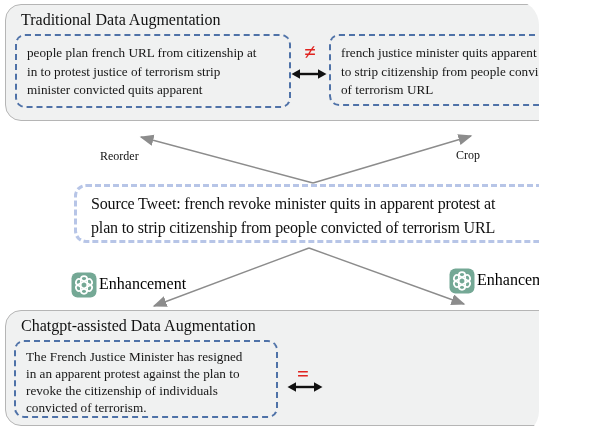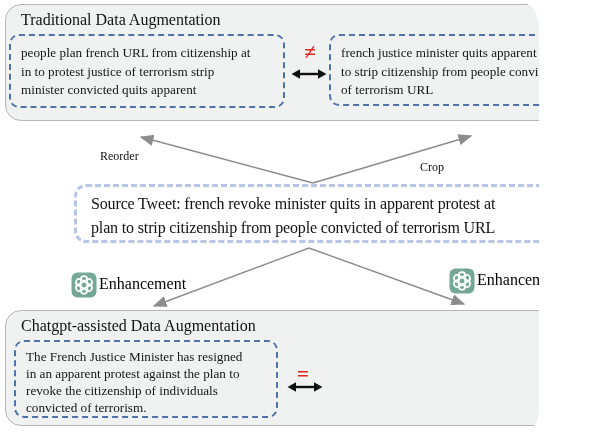--- a/index.html
+++ b/index.html
@@ -36,21 +36,21 @@
   .overlay{position:absolute;left:0;top:0;z-index:1;}
   .above{z-index:2;}
 </style>
 </head>
 <body>
 
 <div class="canvas">
 
   <div class="section" style="left:5px;top:4px;width:601px;height:117px;">
     <div class="section-title">Traditional Data Augmentation</div>
-    <div class="dashed-box" style="left:3px;top:29px;width:276px;height:74px;">people plan french URL from citizenship at
+    <div class="dashed-box" style="left:9px;top:29px;width:276px;height:74px;">people plan french URL from citizenship at
 in to protest justice of terrorism strip
 minister convicted quits apparent</div>
     <div class="dashed-box" style="left:323px;top:29px;width:270px;height:72px;">french justice minister quits apparent plan
 to strip citizenship from people convicted
 of terrorism URL</div>
   </div>
 
   <div class="rel-symbol" style="left:296px;top:40px;">≠</div>
   <svg class="overlay above" style="left:291px;top:66px;" width="36" height="16">
     <path d="M7,8 L29,8" stroke="#111" stroke-width="2.4"></path>
@@ -64,21 +64,21 @@
         <path d="M0,0 L10,4 L0,8 z" fill="#8c8c8c"></path>
       </marker>
     </defs>
     <path d="M313,183 L141,137" stroke="#8c8c8c" stroke-width="1.4" marker-end="url(#gh)"></path>
     <path d="M313,183 L471,136" stroke="#8c8c8c" stroke-width="1.4" marker-end="url(#gh)"></path>
     <path d="M309,248 L154,306" stroke="#8c8c8c" stroke-width="1.4" marker-end="url(#gh)"></path>
     <path d="M309,248 L464,304" stroke="#8c8c8c" stroke-width="1.4" marker-end="url(#gh)"></path>
   </svg>
 
   <div class="arrow-label" style="left:100px;top:149px;">Reorder</div>
-  <div class="arrow-label" style="left:420px;top:148px;margin-top:12px;">Crop</div>
+  <div class="arrow-label" style="left:456px;top:148px;">Crop</div>
 
   <div class="source-box above">Source Tweet: french revoke minister quits in apparent protest at
 plan to strip citizenship from people convicted of terrorism URL</div>
 
   <svg class="enh-icon above" style="left:71px;top:272px;" viewBox="0 0 26 26">
     <rect x="0.5" y="0.5" width="25" height="25" rx="6" fill="#74a895"></rect>
     <g stroke="#ffffff" stroke-width="1.7" fill="none">
       <rect x="-3.2" y="-8.8" width="6.4" height="17.6" rx="3.2" transform="translate(13,13)"></rect>
       <rect x="-3.2" y="-8.8" width="6.4" height="17.6" rx="3.2" transform="translate(13,13) rotate(60)"></rect>
       <rect x="-3.2" y="-8.8" width="6.4" height="17.6" rx="3.2" transform="translate(13,13) rotate(120)"></rect>

